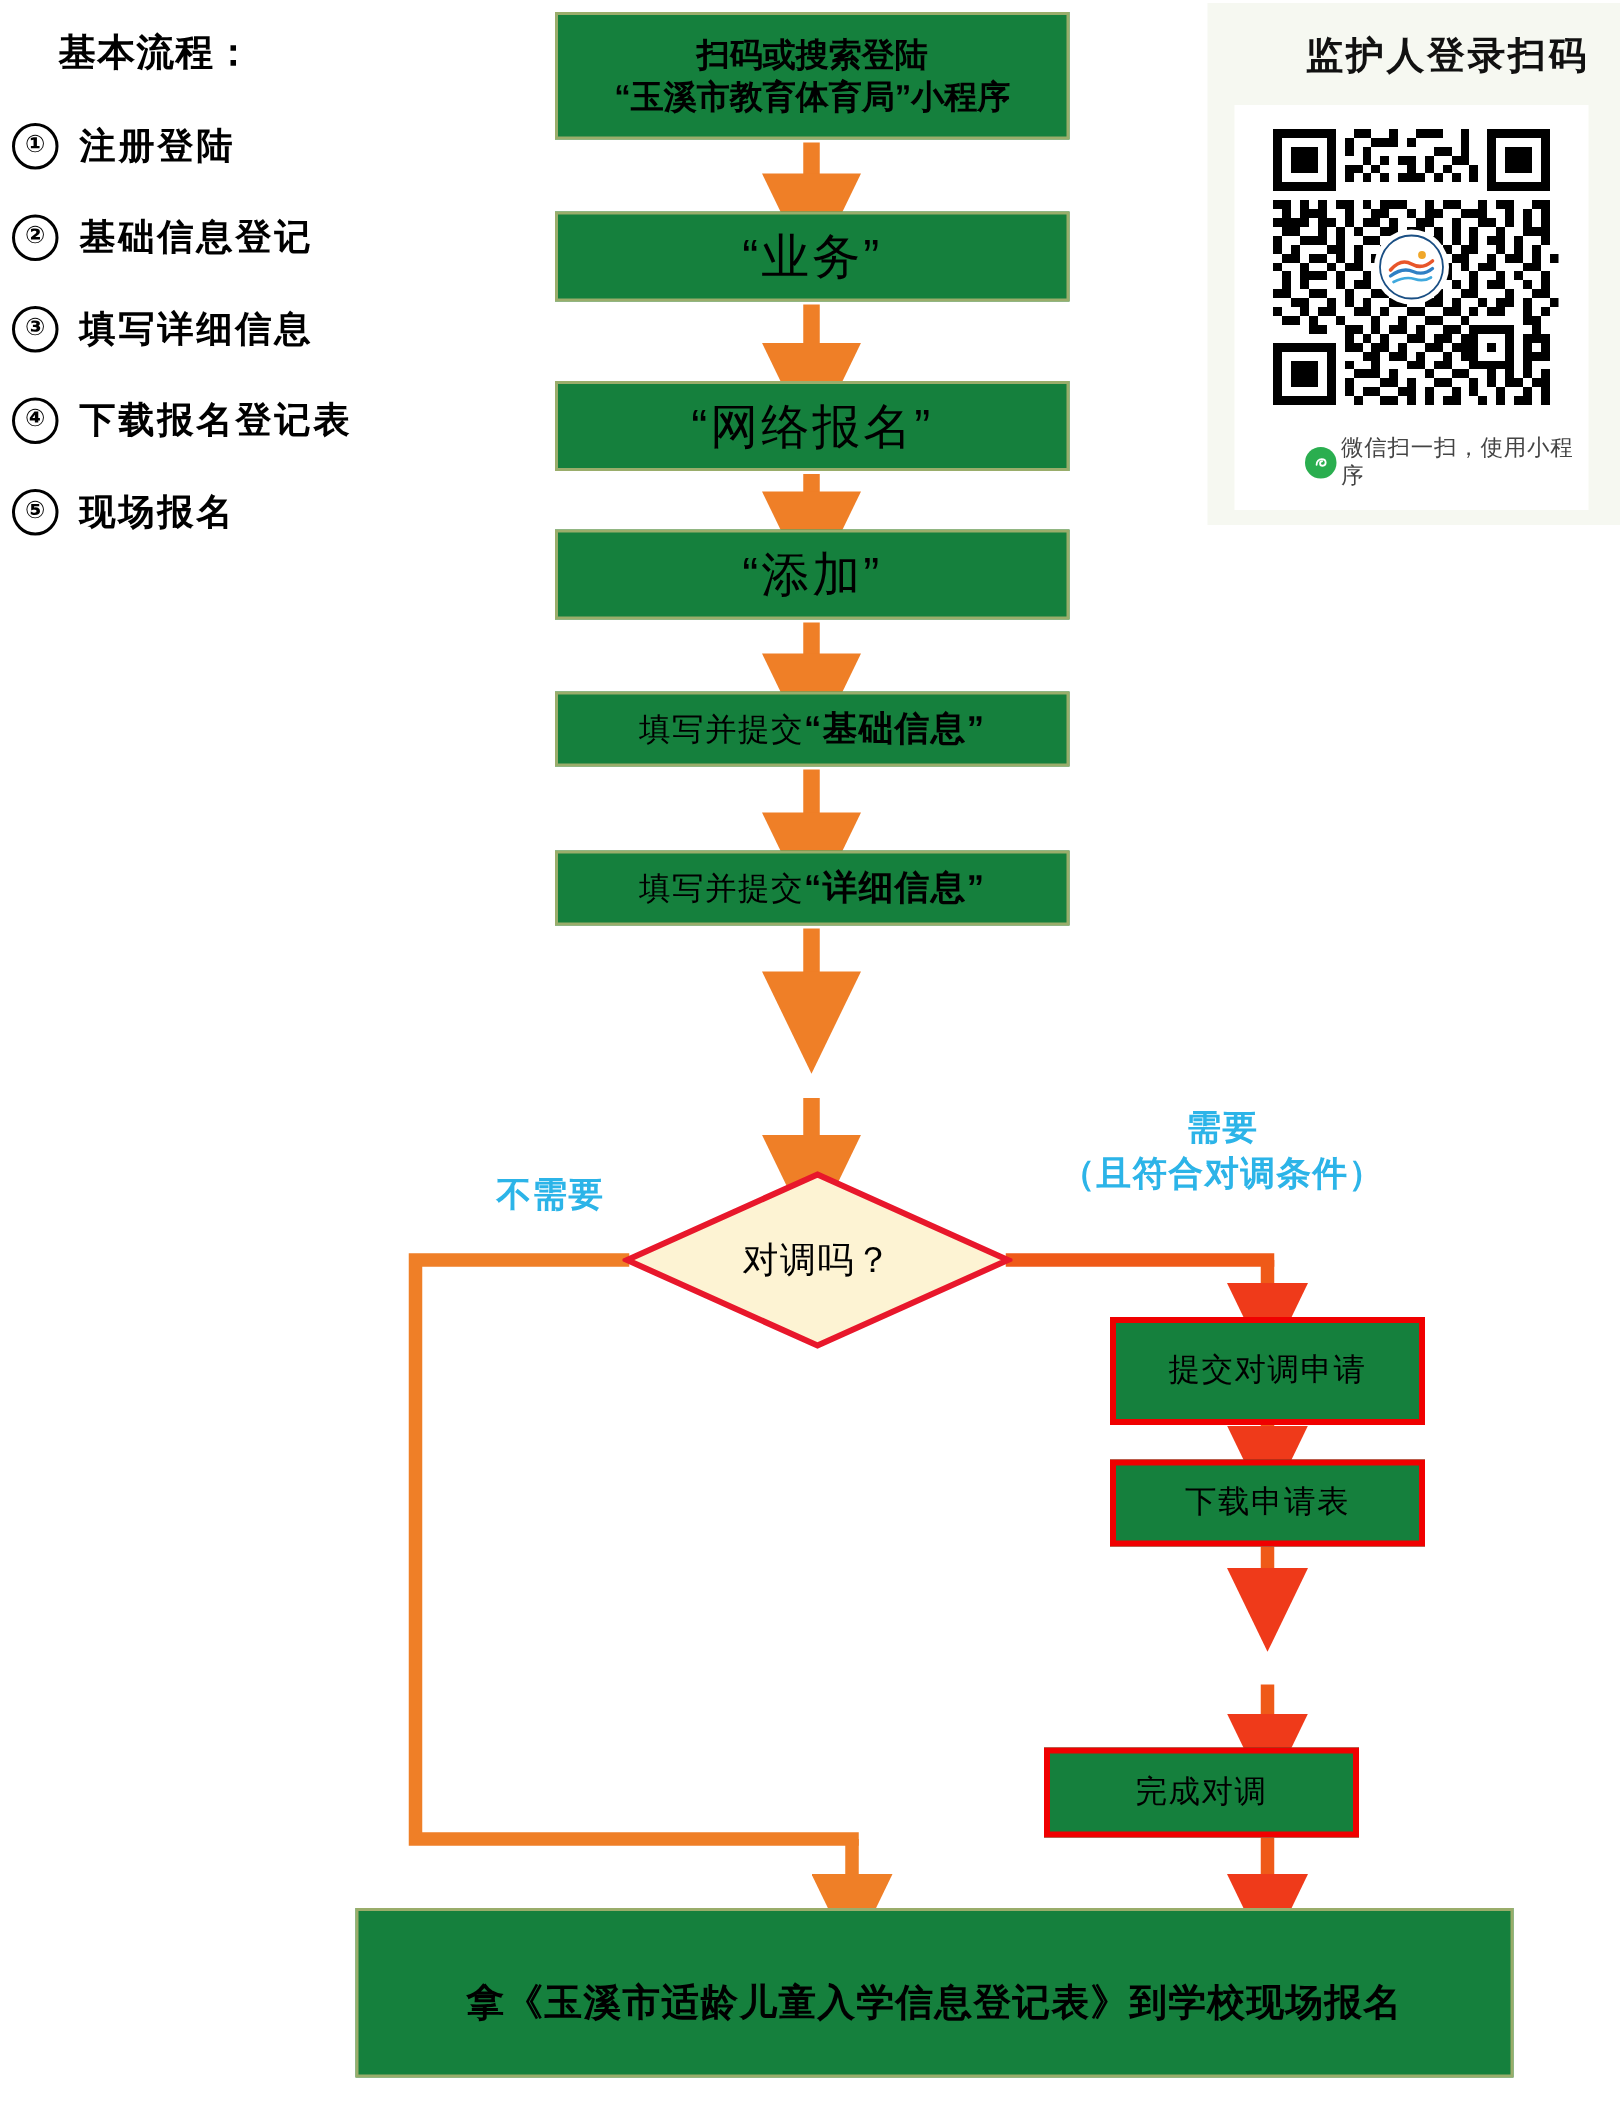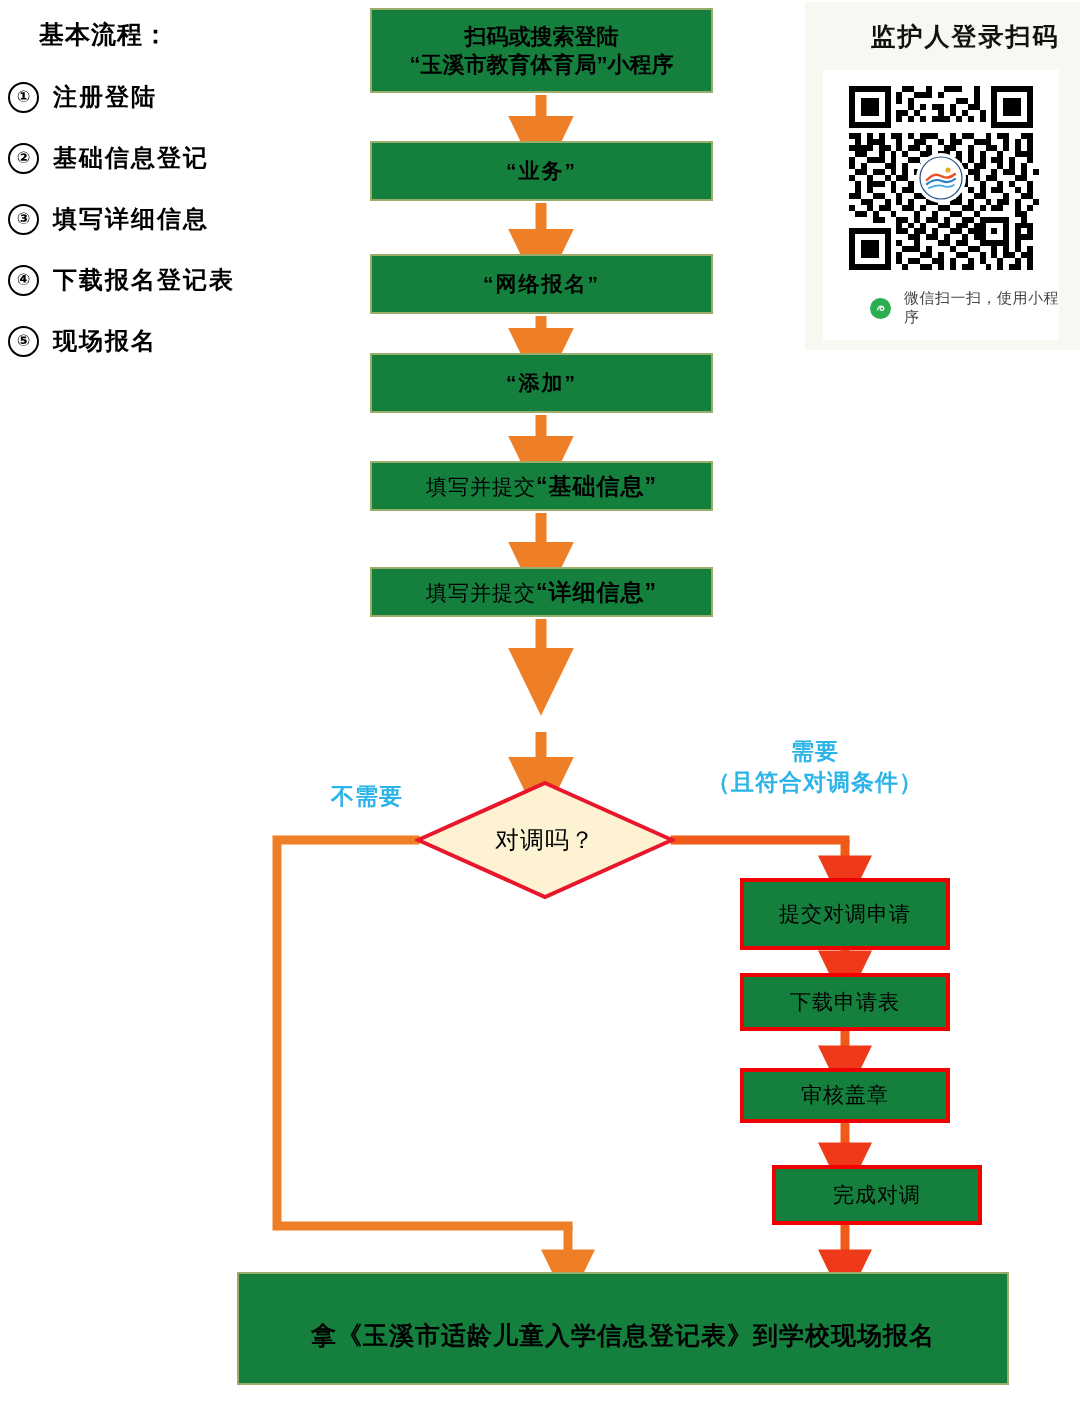--- a/index.html
+++ b/index.html
@@ -39,21 +39,21 @@
     position:relative;width:196px;height:196px;margin:10px auto 0;
   }
   #qr-holder svg{display:block;width:196px;height:196px;}
   #qr-logo{
     position:absolute;left:50%;top:50%;transform:translate(-50%,-50%);
     width:46px;height:46px;border-radius:50%;background:#fff;
     box-shadow:0 0 0 2px #fff;
     display:flex;align-items:center;justify-content:center;overflow:hidden;
   }
   #qr-caption{
-    display:flex;align-items:center;justify-content:center;gap:13px;
+    display:flex;align-items:center;justify-content:center;gap:3px;
     margin-top:13px;font-size:15px;color:#444;letter-spacing:.5px;padding-left:47px;
   }
   .wechat-dot{
     width:21px;height:21px;border-radius:50%;background:#2aae4f;flex:none;
     display:flex;align-items:center;justify-content:center;
   }
 
   
   #flow{position:absolute;left:0;top:0;width:1080px;height:1411px;}
   #wires{position:absolute;left:0;top:0;width:1080px;height:1411px;pointer-events:none;}
@@ -68,29 +68,29 @@
   .node .txt{line-height:1.25;padding:0 8px;}
 
   .n-top      {left:370px;top:8px;  width:343px;height:85px; }
   .n-top .txt {font-size:22px;font-weight:700;letter-spacing:0px;}
   .n-business {left:370px;top:141px;width:343px;height:60px;}
   .n-online   {left:370px;top:254px;width:343px;height:60px;}
   .n-add      {left:370px;top:353px;width:343px;height:60px;}
   .n-basic    {left:370px;top:461px;width:343px;height:50px;}
   .n-detail   {left:370px;top:567px;width:343px;height:50px;}
   .n-download {left:370px;top:673px;width:343px;height:57px;}
-  .n-business .txt,.n-online .txt,.n-add .txt{font-size:21px;font-weight:700;letter-spacing:2px;text-align:center;}
+  .n-business .txt,.n-online .txt,.n-add .txt{font-size:32px;font-weight:400;letter-spacing:2px;text-align:center;}
   .n-basic .txt,.n-detail .txt{font-size:21px;letter-spacing:1px;}
   .n-basic .txt b,.n-detail .txt b{font-weight:700;font-size:23px;}
   .n-download .txt{font-size:21px;letter-spacing:1px;}
 
   .n-sub1 {left:740px;top:878px; width:210px;height:72px;}
   .n-sub2 {left:740px;top:973px; width:210px;height:58px;}
   .n-sub3 {left:740px;top:1068px;width:210px;height:55px;}
-  .n-sub4 {left:772px;top:1165px;width:210px;height:60px;}
+  .n-sub4 {left:696px;top:1165px;width:210px;height:60px;}
   .n-sub1 .txt,.n-sub2 .txt,.n-sub3 .txt,.n-sub4 .txt{font-size:21px;letter-spacing:1px;}
 
   .n-bottom{left:237px;top:1272px;width:772px;height:113px;}
   .n-bottom .txt{font-size:25px;font-weight:700;letter-spacing:1px;margin-top:14px;}
 
   
   #diamond{position:absolute;left:415px;top:780px;width:260px;height:120px;}
   #diamond svg{display:block;}
   #diamond .d-label{
     position:absolute;left:0;top:0;width:260px;height:120px;
@@ -492,23 +492,20 @@
     <span>需要</span><br>
     <span>（且符合对调条件）</span>
   </div>
 
   <div class="node red n-sub1">
     <div class="txt">提交对调申请</div>
   </div>
   <div class="node red n-sub2">
     <div class="txt">下载申请表</div>
   </div>
-  <div class="node red n-sub3">
-    <div class="txt">审核盖章</div>
-  </div>
   <div class="node red n-sub4">
     <div class="txt">完成对调</div>
   </div>
 
   <div class="node green n-bottom">
     <div class="txt">拿《玉溪市适龄儿童入学信息登记表》到学校现场报名</div>
   </div>
 </div>
 
 </body></html>

